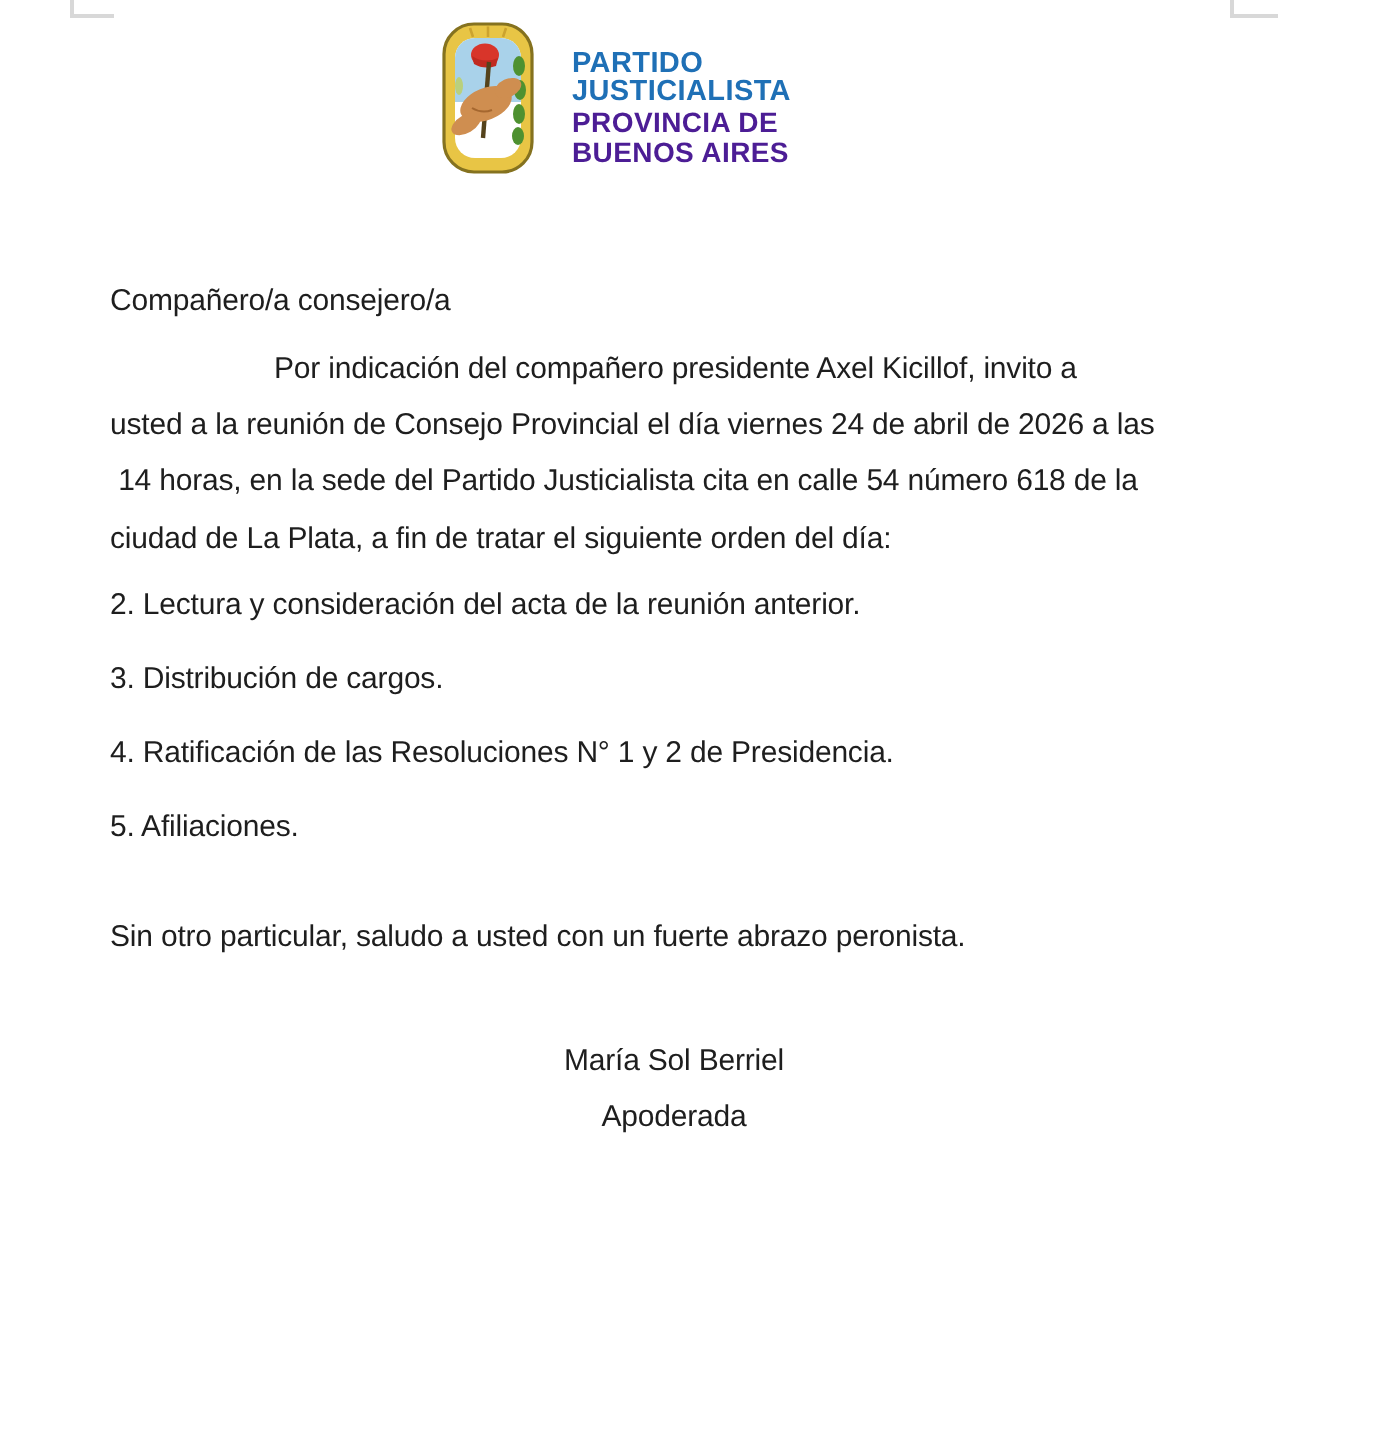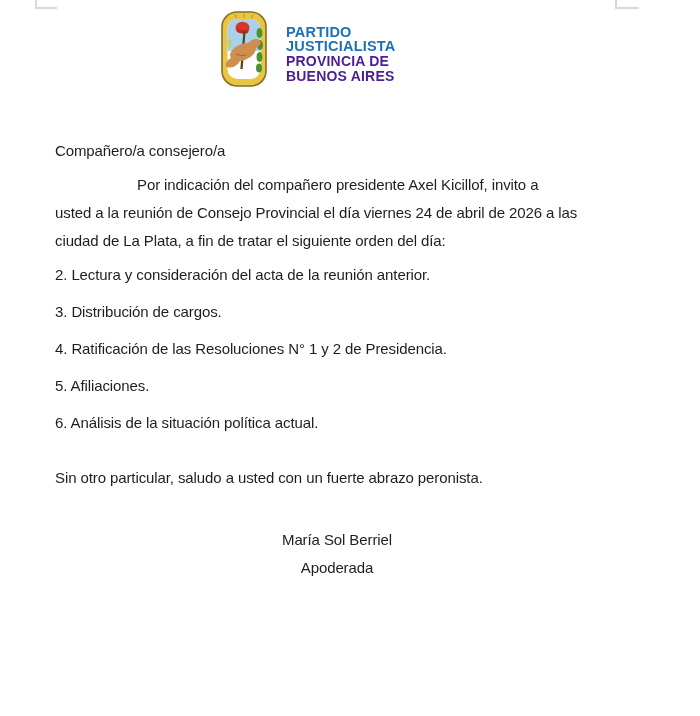--- a/index.html
+++ b/index.html
@@ -72,28 +72,28 @@
     <div class="lt lt-light">BUENOS AIRES</div>
   </div>
 </div>
 
 <div class="content">
   <div class="salutation">Compañero/a consejero/a</div>
 
   <div class="para">
     <div class="bline indent"><span>Por indicación del compañero presidente Axel Kicillof, invito a</span></div>
     <div class="bline"><span>usted a la reunión de Consejo Provincial el día </span><span class="b">viernes 24 de abril de 2026 a las</span></div>
+    <div class="bline"><span class="b"> 14 horas,</span><span> en la sede del Partido Justicialista cita en calle 54 número 618 de la</span></div>
     <div class="bline">ciudad de La Plata, a fin de tratar el siguiente orden del día:</div>
   </div>
 
   <div class="agenda">
     <div class="agenda-item">2. Lectura y consideración del acta de la reunión anterior.</div>
     <div class="agenda-item">3. Distribución de cargos.</div>
     <div class="agenda-item">4. Ratificación de las Resoluciones N° 1 y 2 de Presidencia.</div>
     <div class="agenda-item">5. Afiliaciones.</div>
-    <div class="agenda-item">6. Análisis de la situación política actual.</div>
   </div>
 
   <div class="closing">Sin otro particular, saludo a usted con un fuerte abrazo peronista.</div>
 
   <div class="sig-name">María Sol Berriel</div>
   <div class="sig-role">Apoderada</div>
 </div>
 
 </body></html>

